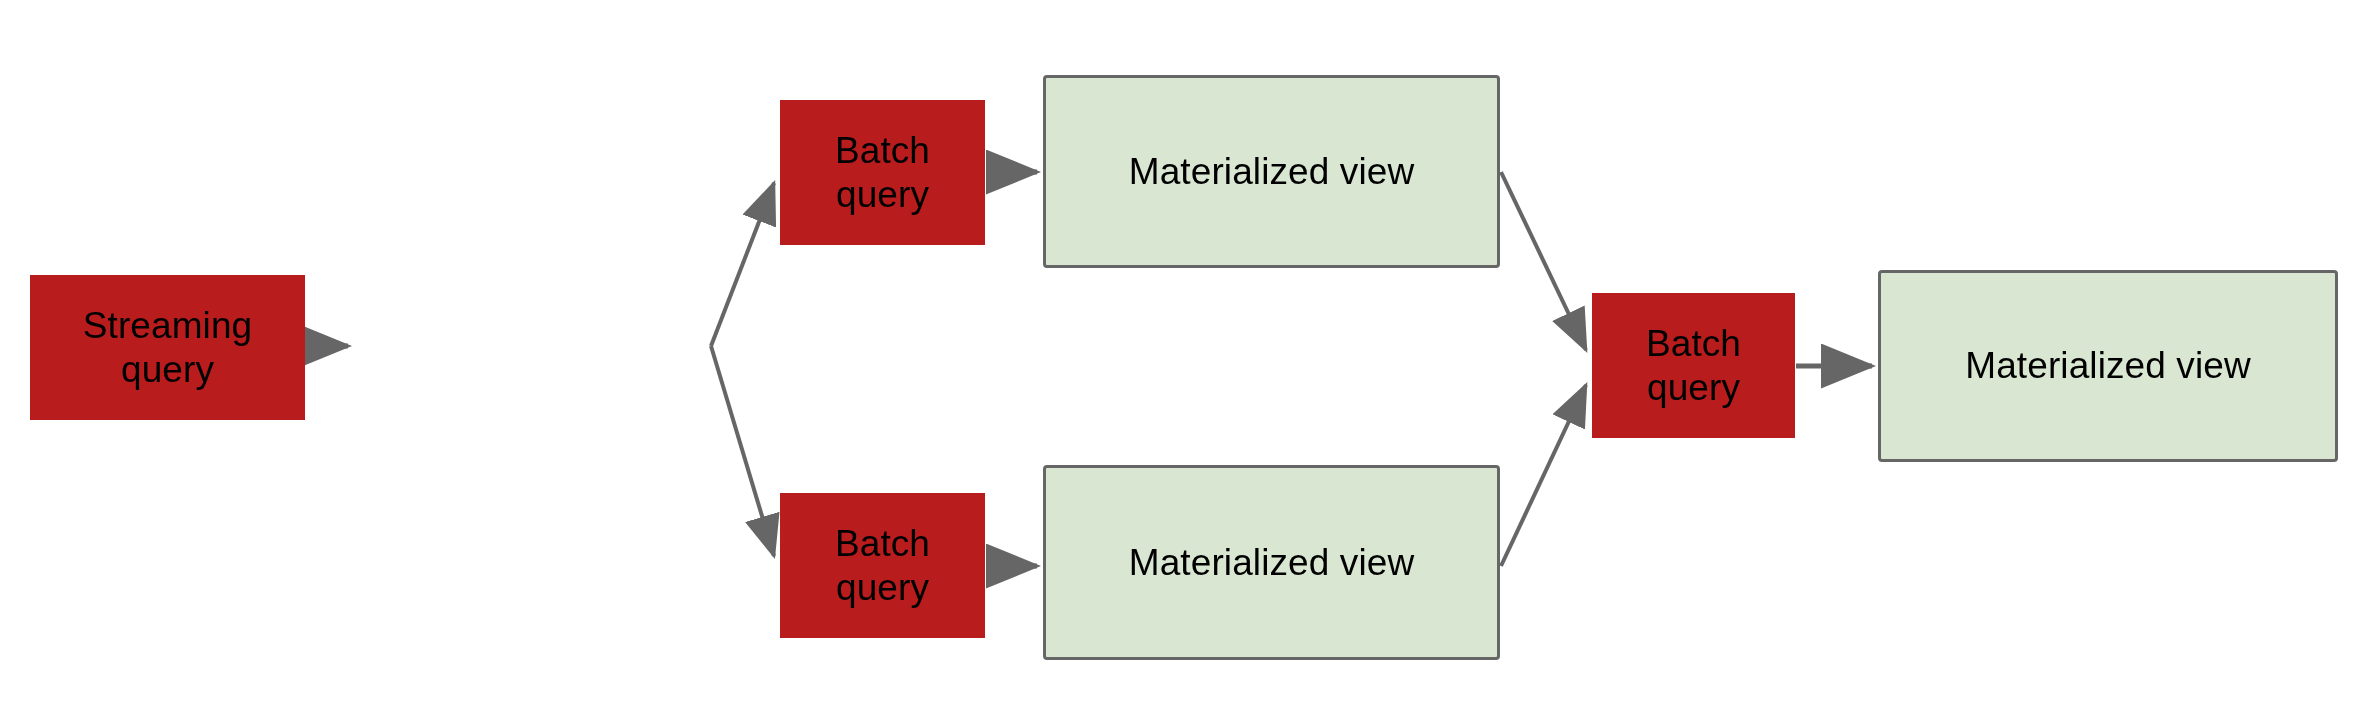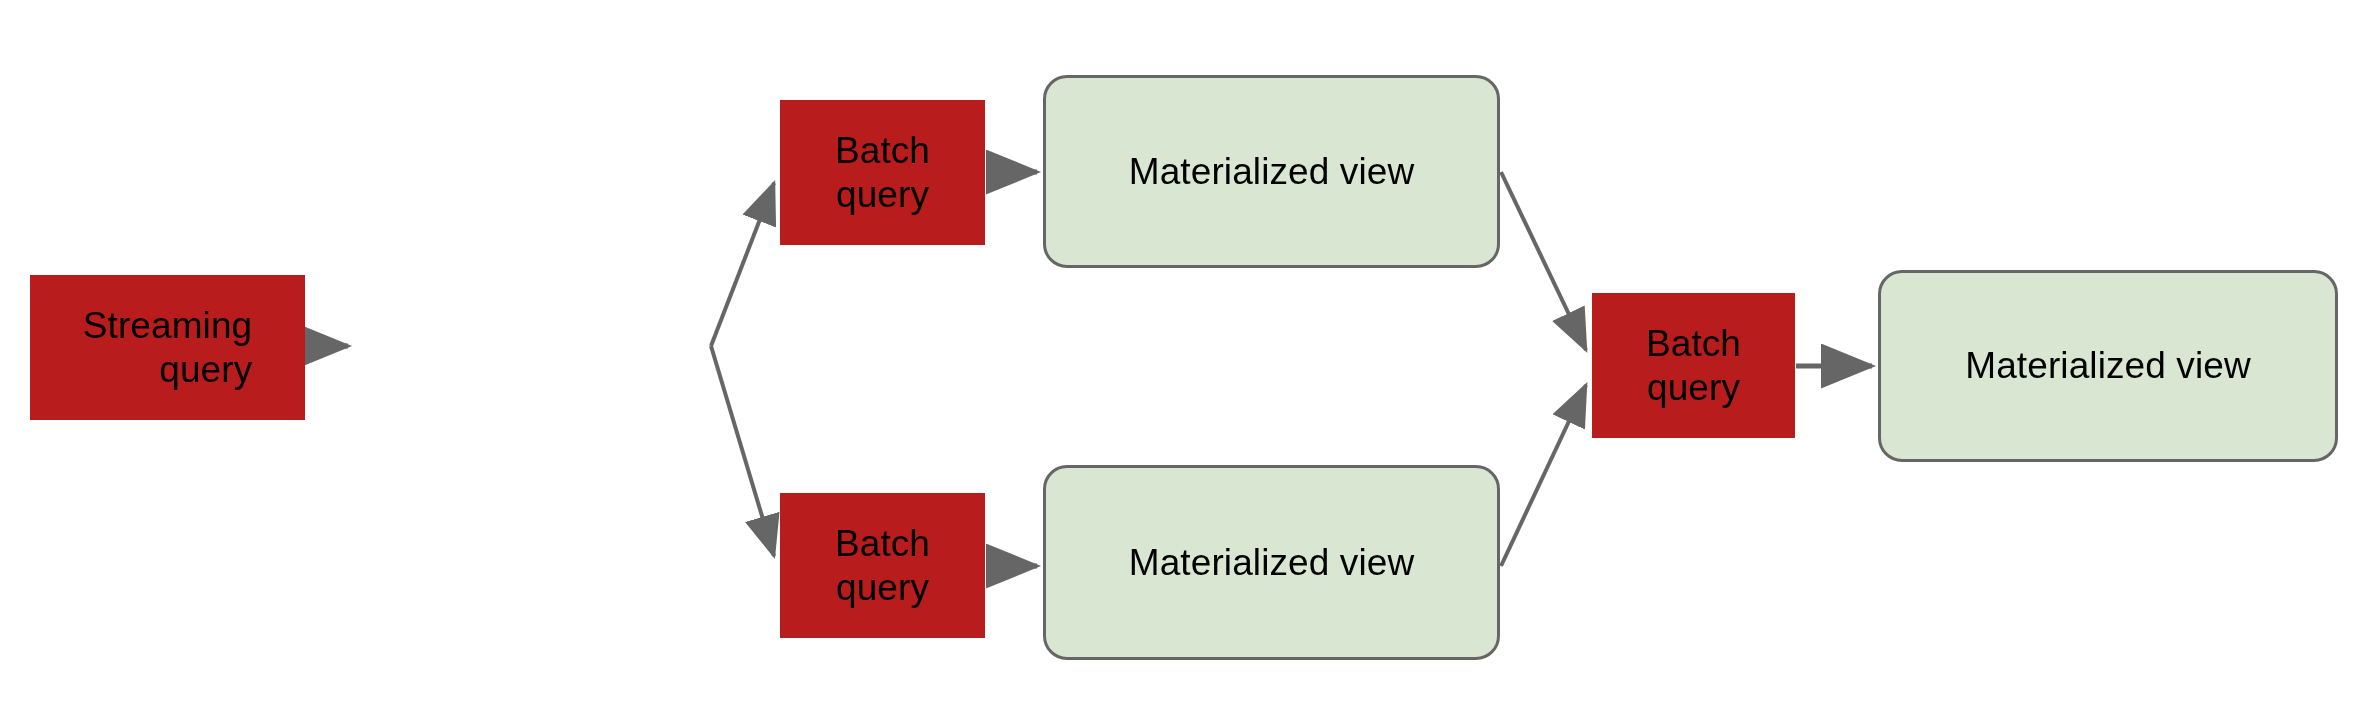--- a/index.html
+++ b/index.html
@@ -40,21 +40,21 @@
   }
   .node-process {
     background: #b91c1c;
     border: 4px solid #b91c1c;
     border-radius: 0;
     font-size: 37px;
   }
   .node-store {
     background: #d9e7d2;
     border: 3px solid #666666;
-    border-radius: 24px;
+    border-radius: 4px;
     font-size: 37px;
   }
   .node-label {
     display: block;
     white-space: pre-line;
   }
 </style>
 </head>
 <body>
 
@@ -77,21 +77,21 @@
 
     <line x1="986" y1="566" x2="1037" y2="566" stroke="#666666" stroke-width="5" marker-end="url(#arrowhead)"></line>
 
     <line x1="1501" y1="172" x2="1586" y2="350" stroke="#666666" stroke-width="4" marker-end="url(#arrowhead)"></line>
 
     <line x1="1501" y1="566" x2="1586" y2="385" stroke="#666666" stroke-width="4" marker-end="url(#arrowhead)"></line>
 
     <line x1="1796" y1="366" x2="1872" y2="366" stroke="#666666" stroke-width="5" marker-end="url(#arrowhead)"></line>
   </svg>
 
-  <div class="node node-process" style="left:30px; top:275px; width:275px; height:145px;text-align:right;">
+  <div class="node node-process" style="left:30px; top:275px; width:275px; height:145px;">
     <span class="node-label">Streaming
 query</span>
   </div>
 
 
   <div class="node node-process" style="left:780px; top:100px; width:205px; height:145px;">
     <span class="node-label">Batch
 query</span>
   </div>
 

